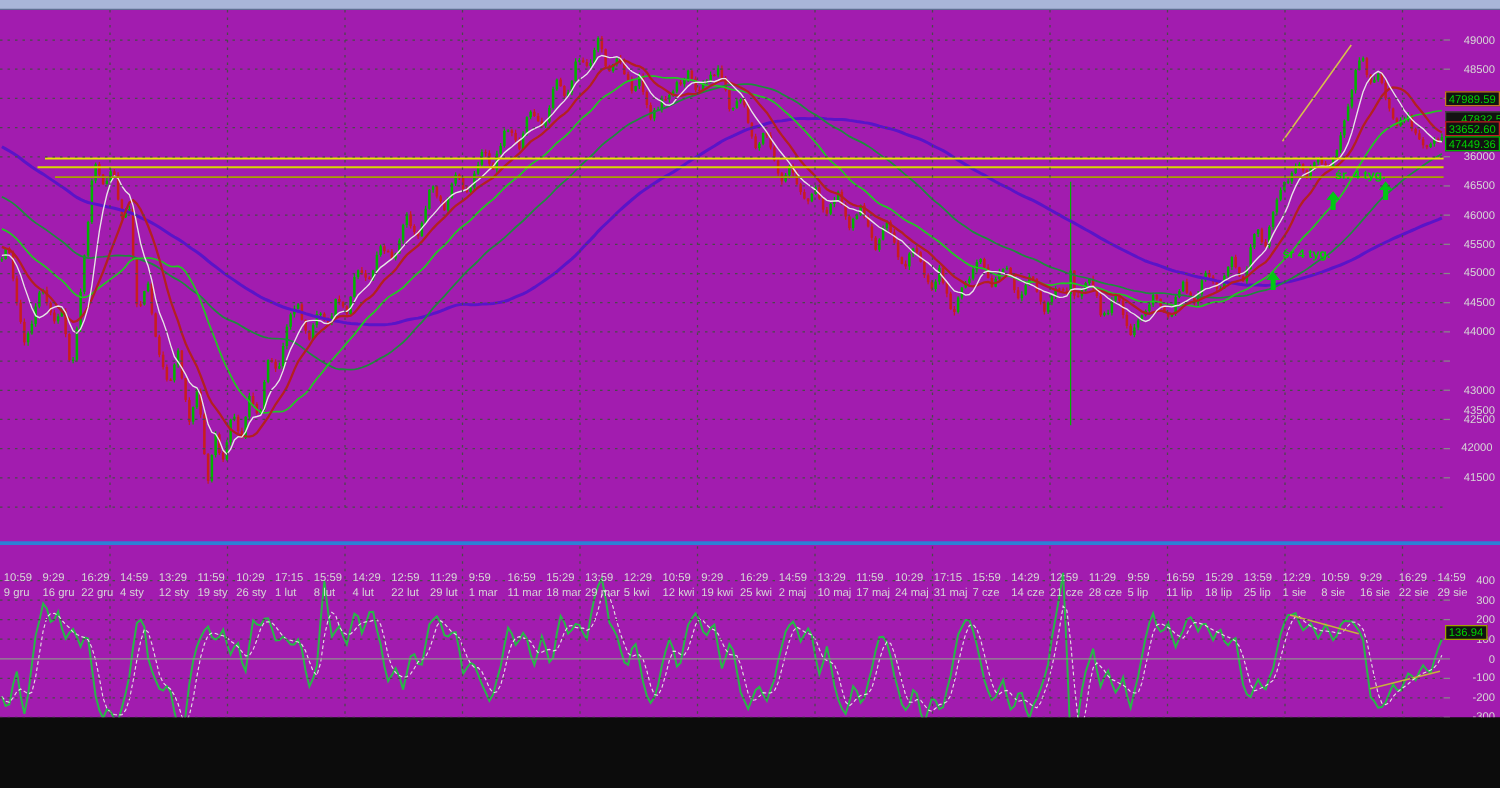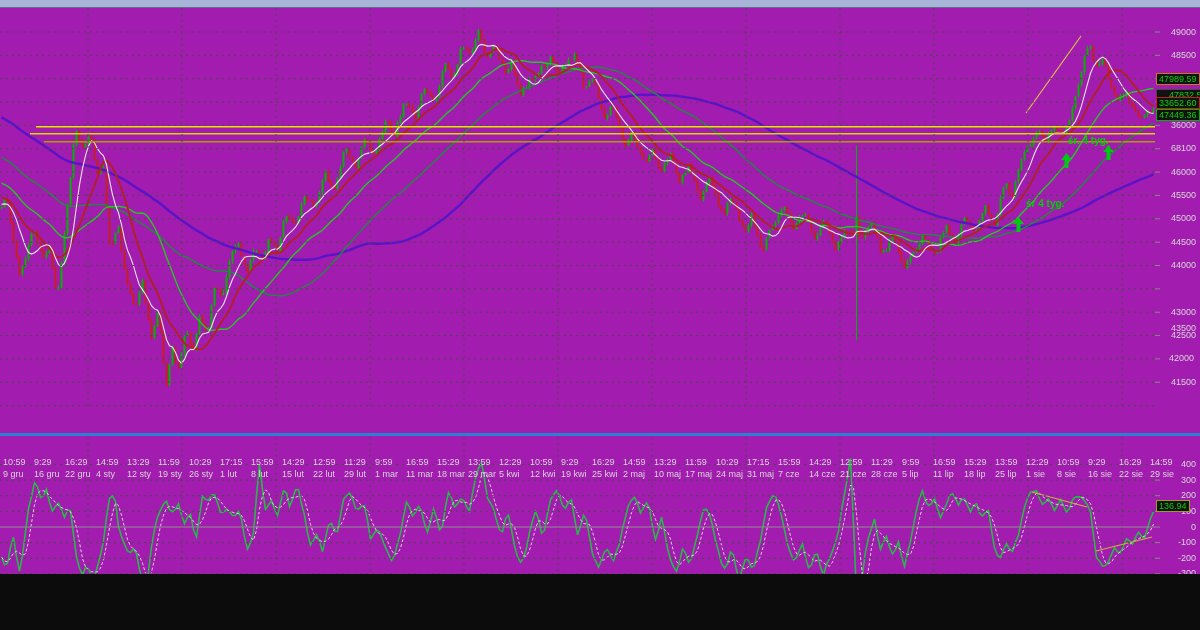--- a/index.html
+++ b/index.html
@@ -910,21 +910,21 @@
 
   <div class="abs topbar"></div>
   <div class="abs separator"></div>
 
   <div id="main-y-axis" class="axis-col" style="top: 8px;">
       <div class="y-label" style="left: 2px; top: 18.5px;">49000</div>
       <div class="y-label" style="left: 2px; top: 41.85px;">48500</div>
       <div class="y-label" style="left: 2px; top: 65.2px;">48000</div>
       <div class="y-label" style="left: 2px; top: 88.55px;">47500</div>
       <div class="y-label" style="left: 2px; top: 111.9px;">36000</div>
-      <div class="y-label" style="left: 2px; top: 135.25px;">68100</div>
+      <div class="y-label" style="left: 2px; top: 135.25px;">46500</div>
       <div class="y-label" style="left: 2px; top: 158.6px;">46000</div>
       <div class="y-label" style="left: 2px; top: 181.95px;">45500</div>
       <div class="y-label" style="left: 2px; top: 205.3px;">45000</div>
       <div class="y-label" style="left: 2px; top: 228.65px;">44500</div>
       <div class="y-label" style="left: 2px; top: 252px;">44000</div>
       <div class="y-label" style="left: 2px; top: 275.35px; margin-top: 40px;">43500</div>
       <div class="y-label" style="left: 2px; top: 298.7px;">43000</div>
       <div class="y-label" style="left: 2px; top: 322.05px;">42500</div>
       <div class="y-label" style="left: 0; top: 345.4px;">42000</div>
       <div class="y-label" style="left: 2px; top: 368.75px;">41500</div>
@@ -974,21 +974,21 @@
       <div class="t-entry" style="left: 220px;">
         <div class="t-time">17:15</div>
         <div class="t-date">1 lut</div>
       </div>
       <div class="t-entry" style="left: 251px;">
         <div class="t-time">15:59</div>
         <div class="t-date">8 lut</div>
       </div>
       <div class="t-entry" style="left: 282px;">
         <div class="t-time">14:29</div>
-        <div class="t-date">15 lut</div>
+        <div class="t-date">4 lut</div>
       </div>
       <div class="t-entry" style="left: 313px;">
         <div class="t-time">12:59</div>
         <div class="t-date">22 lut</div>
       </div>
       <div class="t-entry" style="left: 344px;">
         <div class="t-time">11:29</div>
         <div class="t-date">29 lut</div>
       </div>
       <div class="t-entry" style="left: 375px;">

